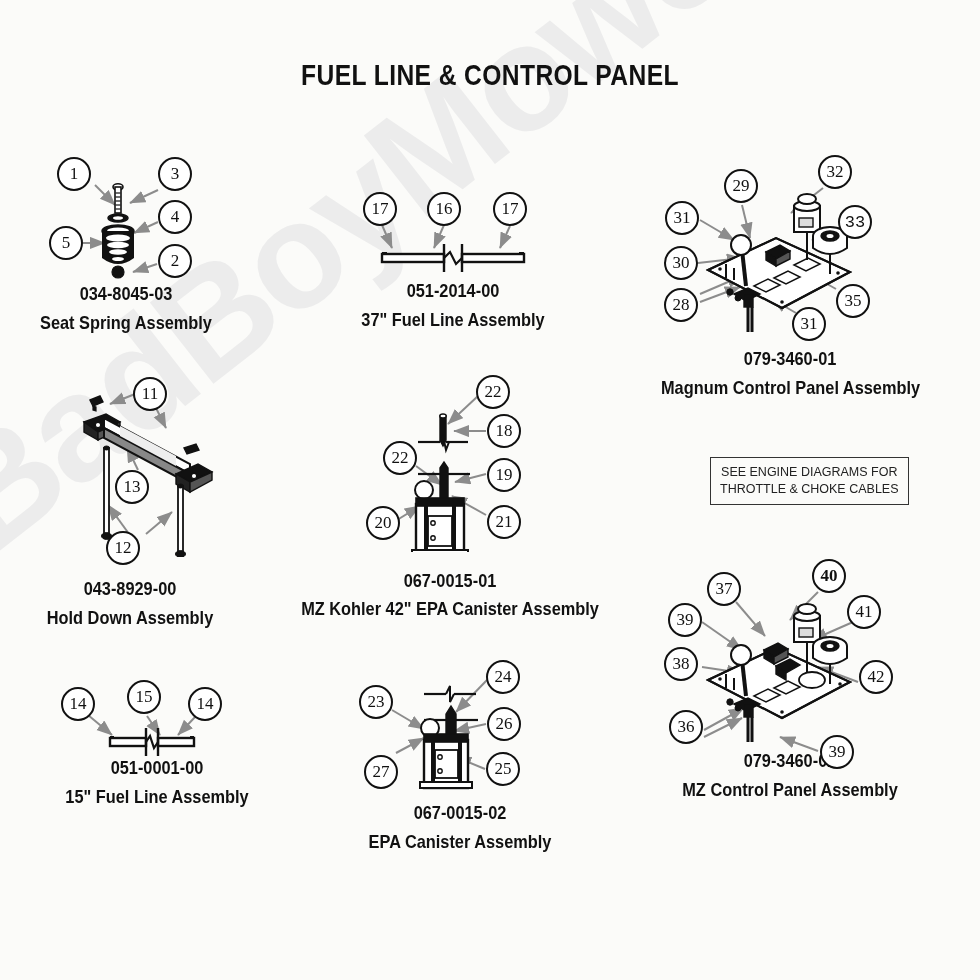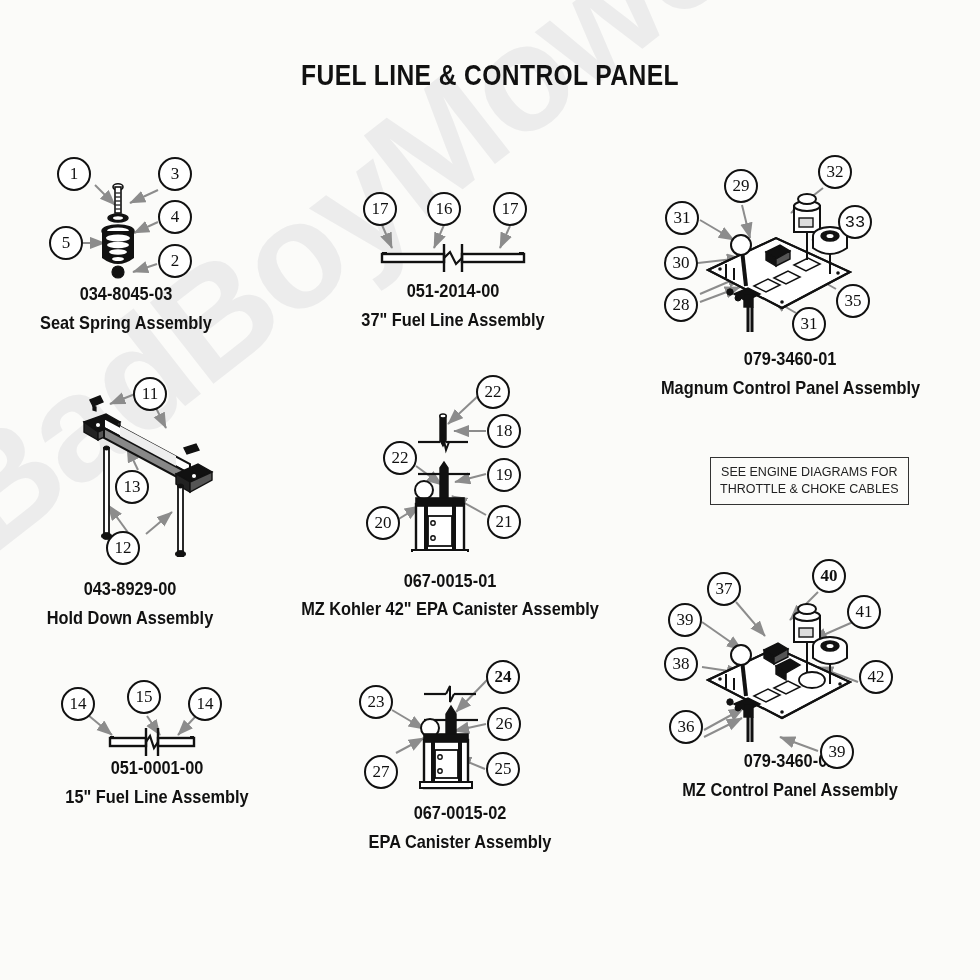--- a/index.html
+++ b/index.html
@@ -405,21 +405,21 @@
         <rect x="14" y="62" width="44" height="8" fill="#111" stroke-width="1.6"></rect>
         <rect x="21" y="68" width="4" height="46" fill="#111" stroke="none"></rect>
         <rect x="48" y="68" width="4" height="46" fill="#111" stroke="none"></rect>
         <rect x="25" y="78" width="23" height="28" fill="#fff" stroke-width="1.8"></rect>
         <circle cx="30" cy="85" r="2.2" fill="#fff" stroke-width="1.4"></circle>
         <circle cx="30" cy="99" r="2.2" fill="#fff" stroke-width="1.4"></circle>
         <rect x="10" y="110" width="52" height="6" fill="#fff" stroke-width="2"></rect>
       </g>
     </svg>
   </div>
-  <div class="callout" style="left:486px;top:660px;font-weight:bold;">
+  <div class="callout" style="left:486px;top:660px;">
       <span>24</span>
     </div>
   <div class="callout" style="left:359px;top:685px;">
       <span>23</span>
     </div>
   <div class="callout" style="left:487px;top:707px;">
       <span>26</span>
     </div>
   <div class="callout" style="left:364px;top:739px;margin-top:16px;">
       <span>27</span>

